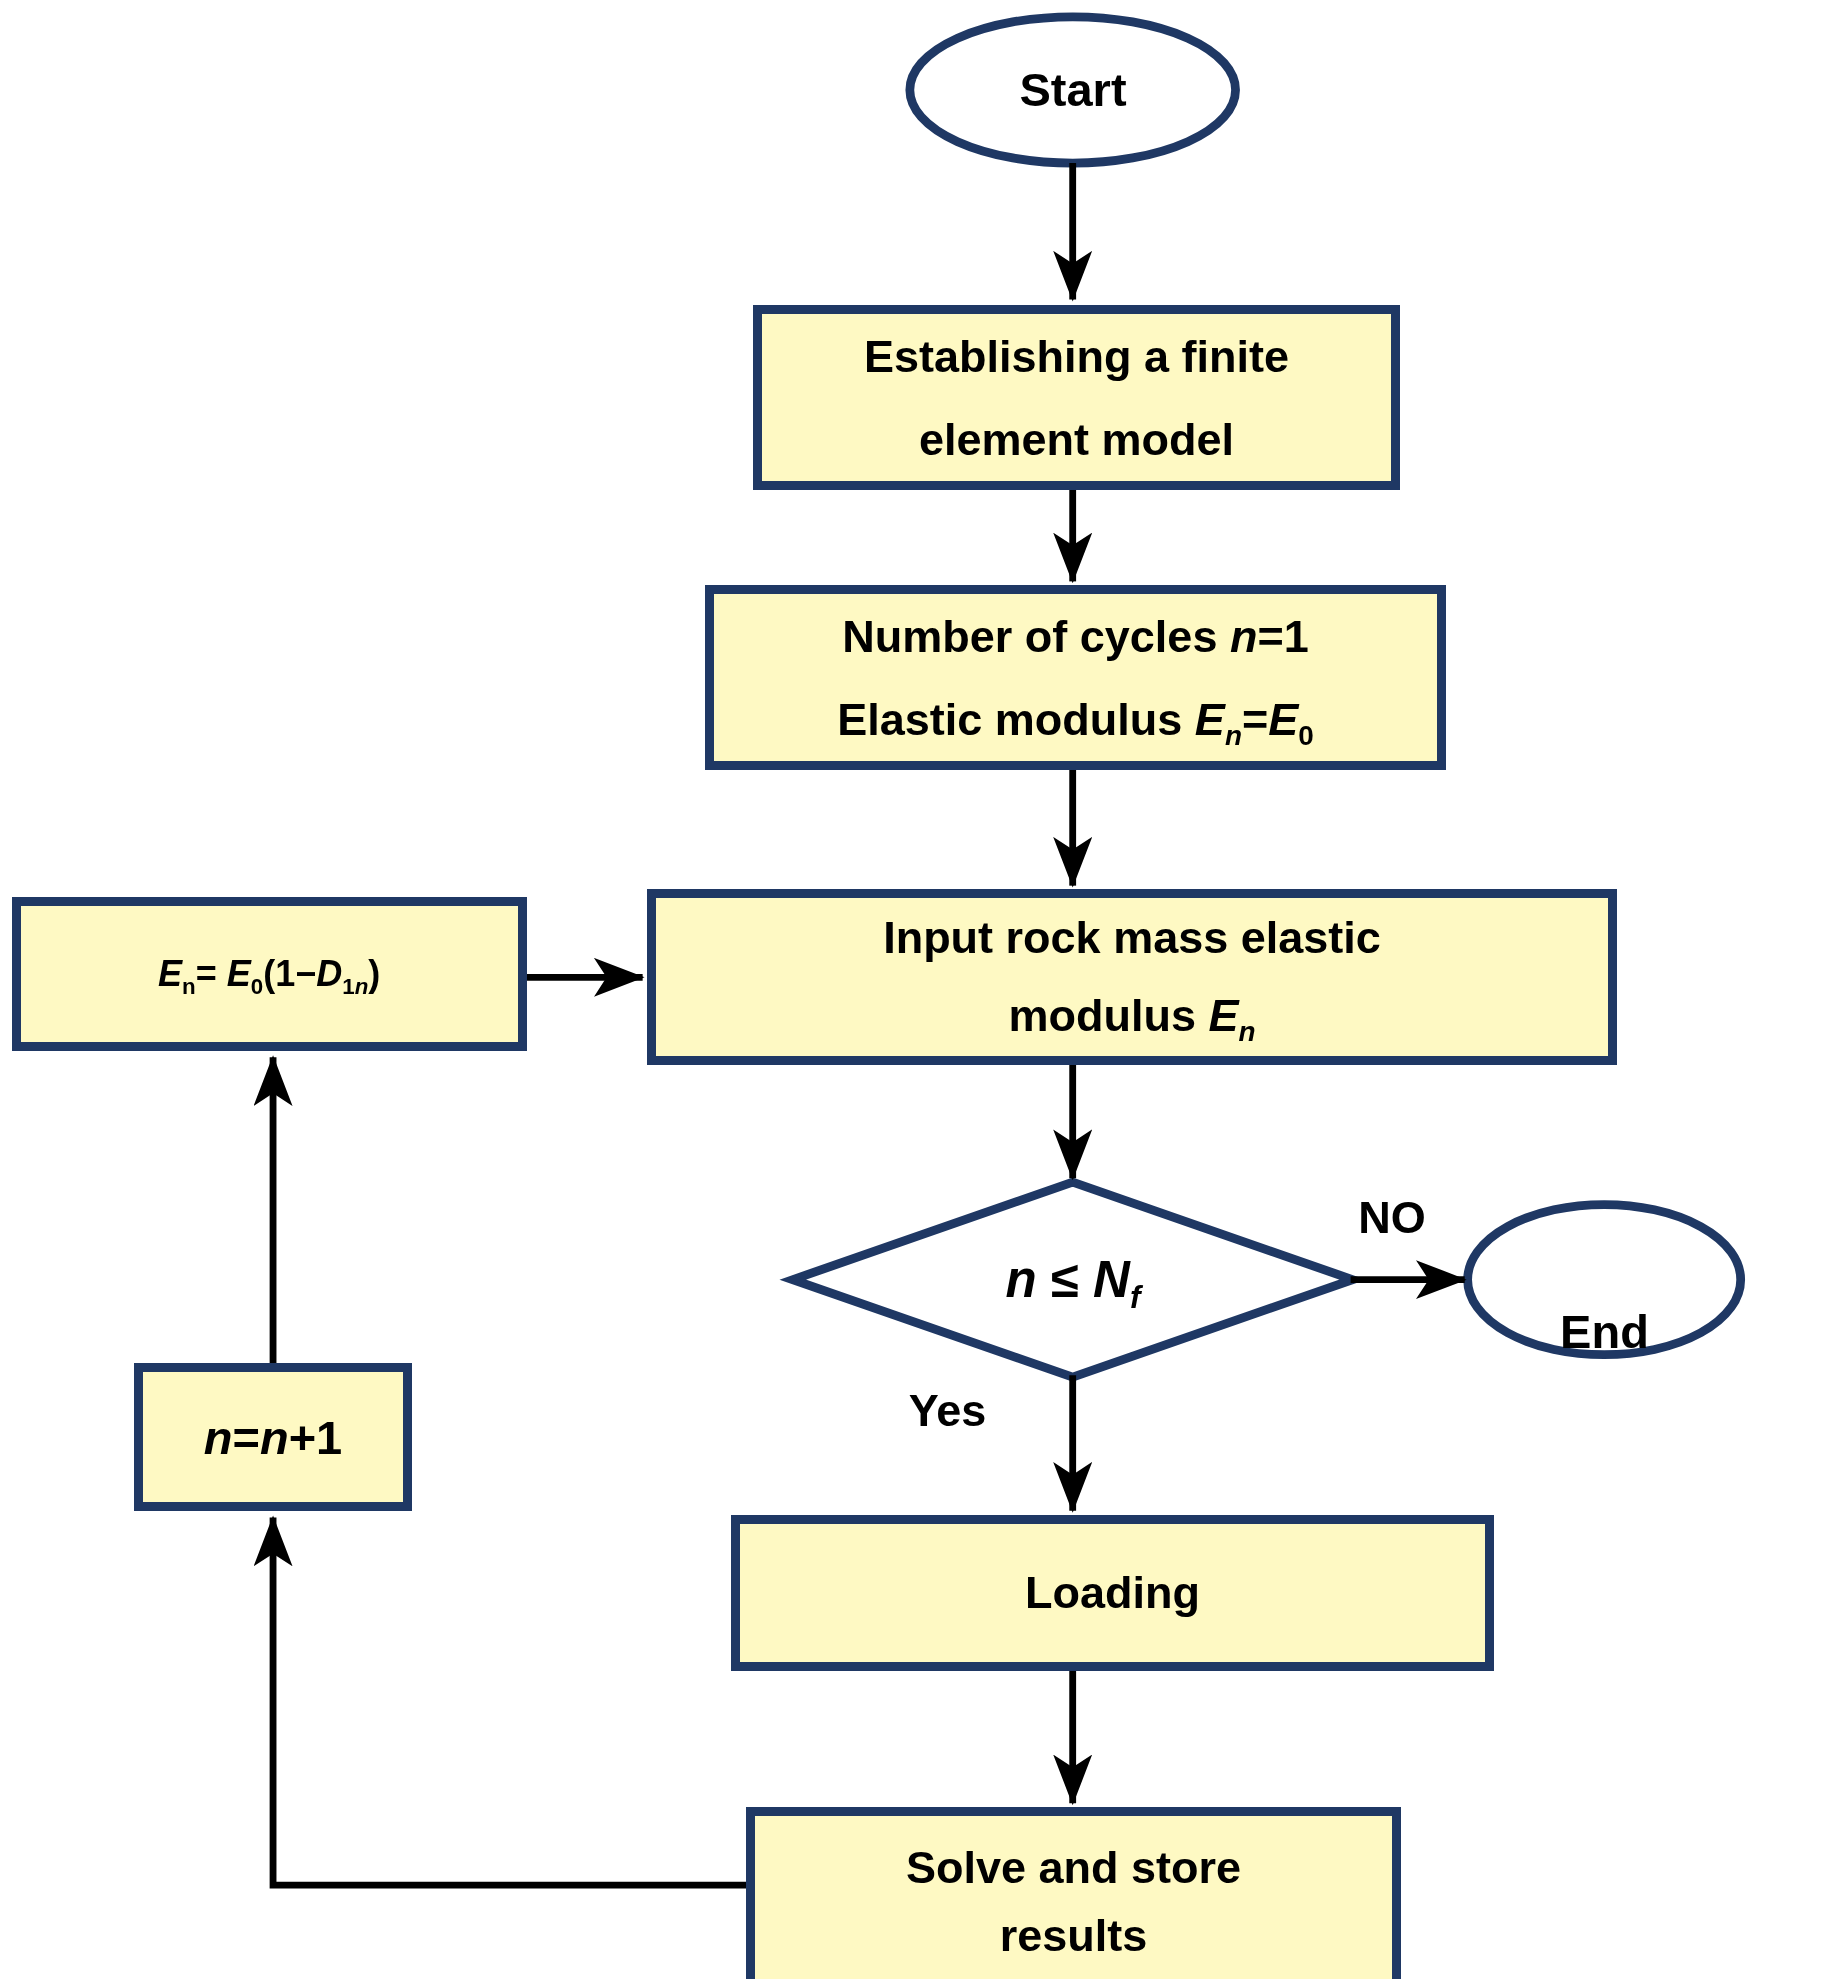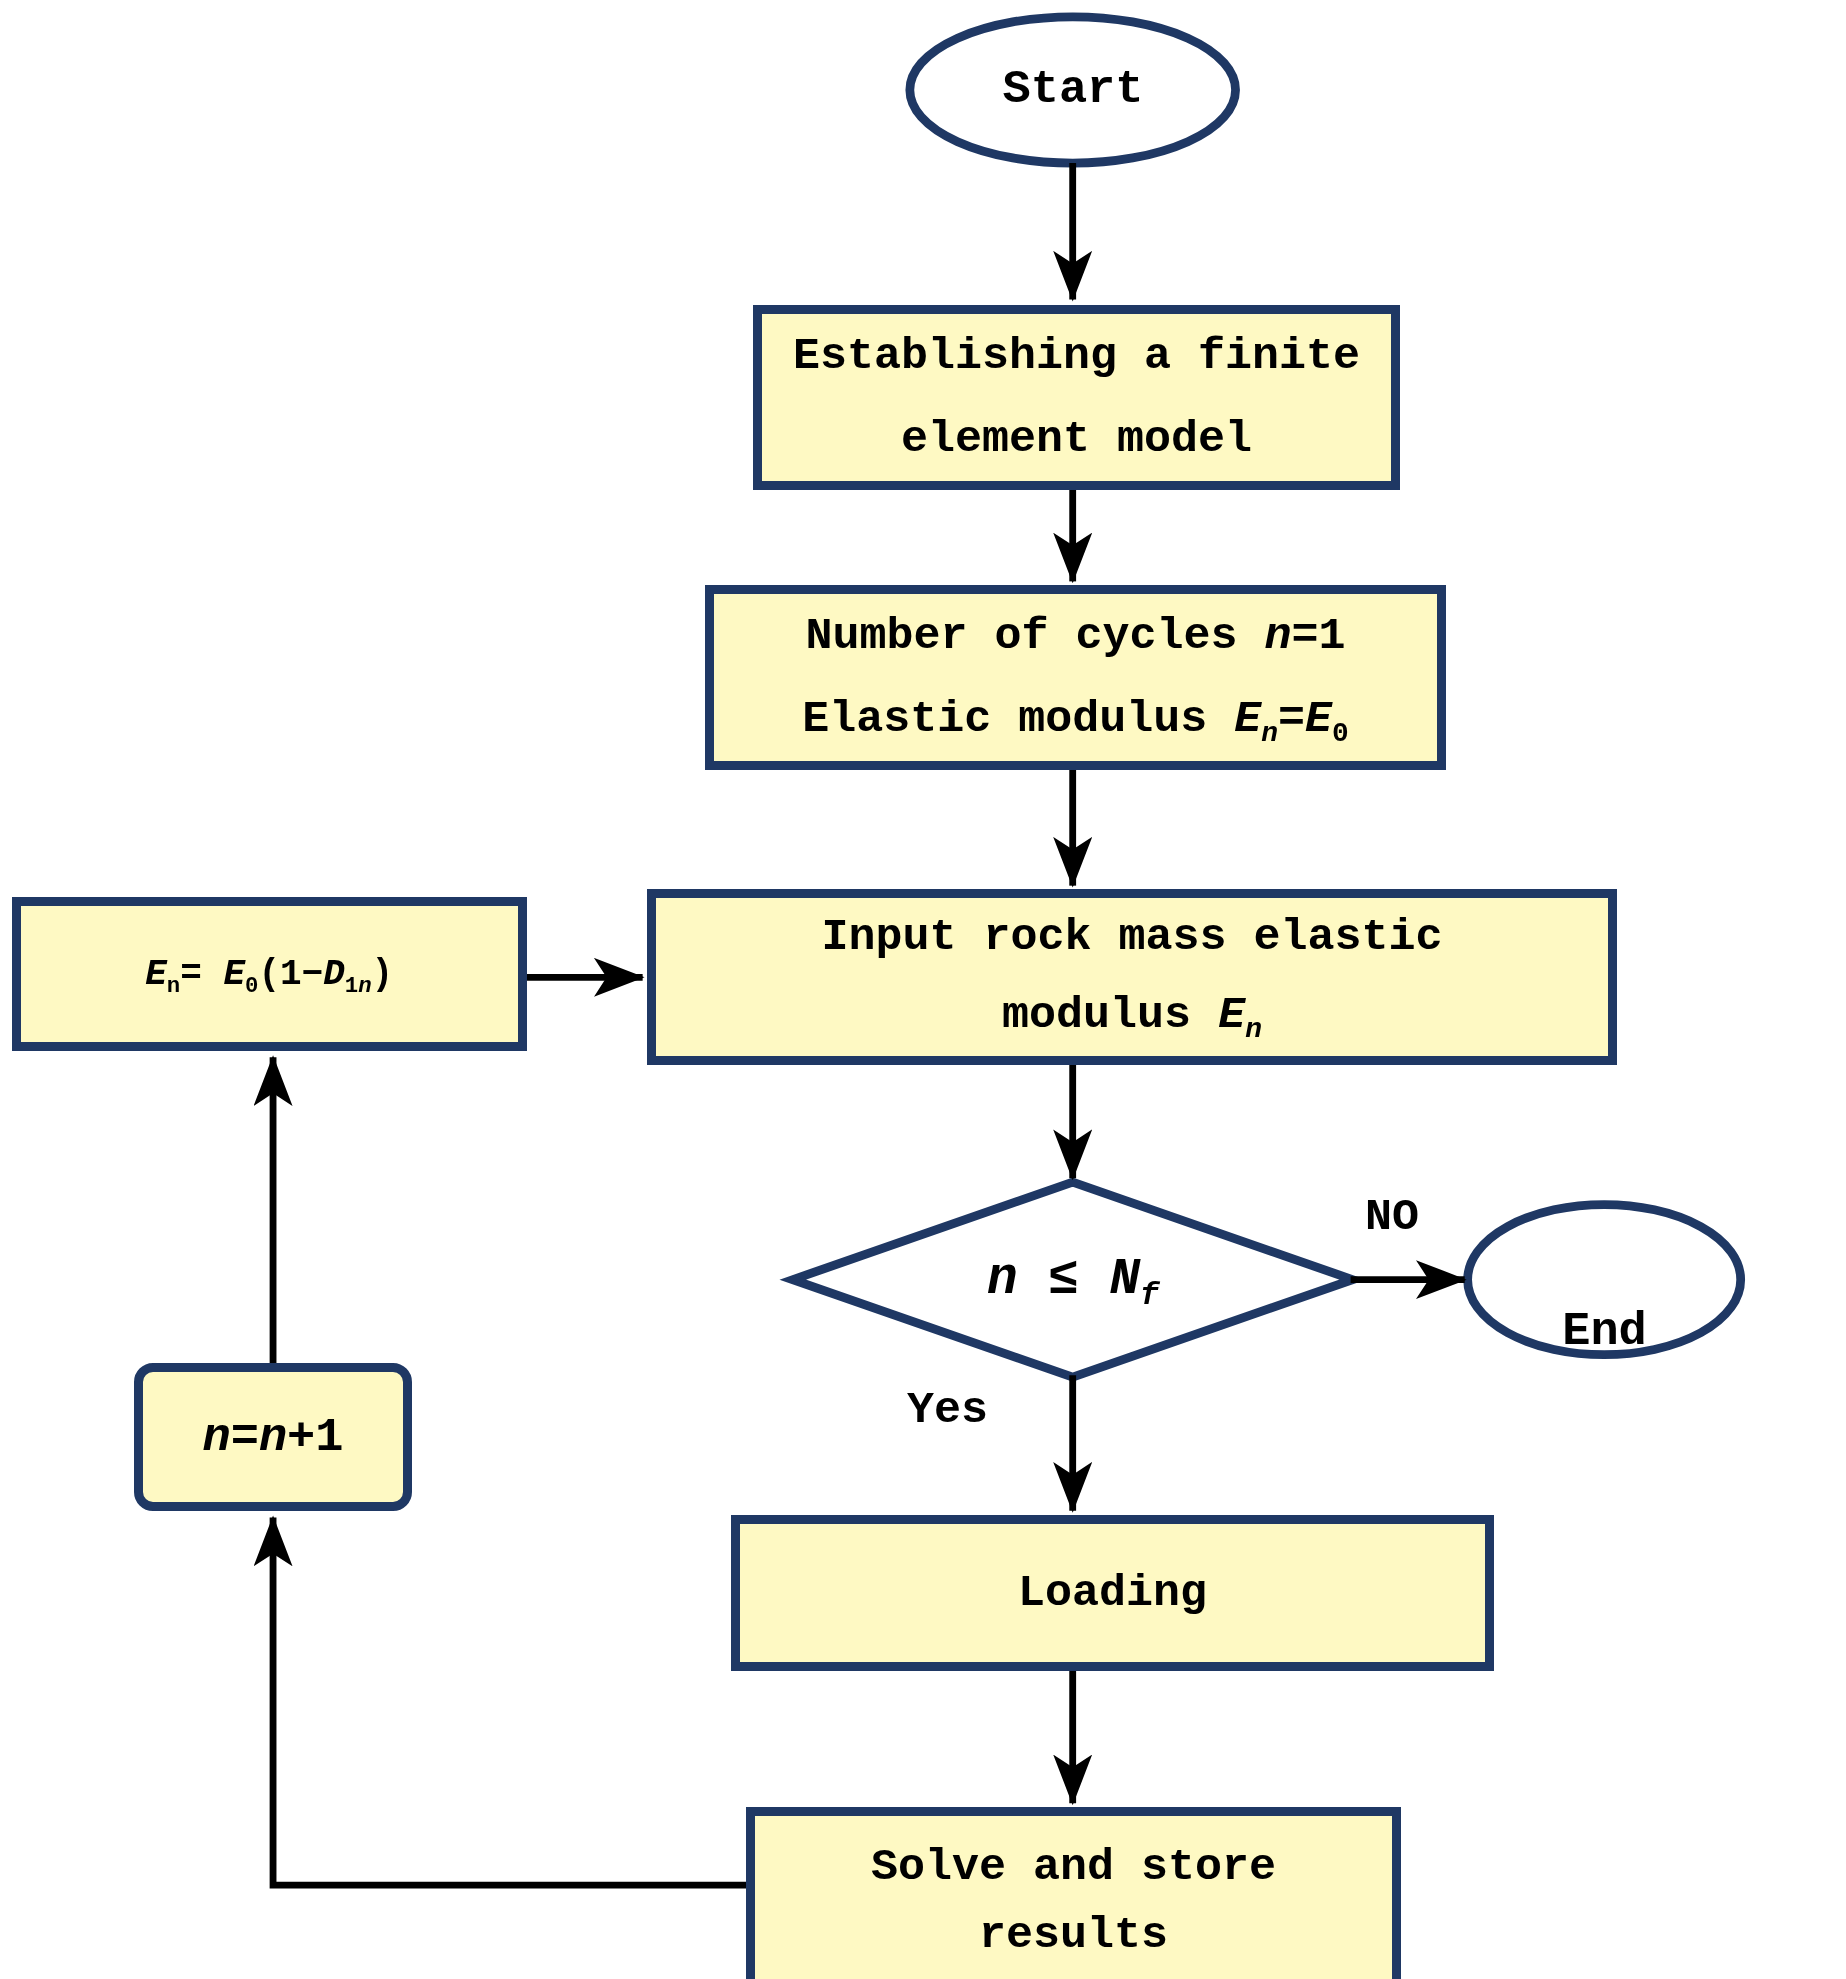--- a/index.html
+++ b/index.html
@@ -7,21 +7,21 @@
     --connector: #000000;
     --text: #000000;
     --background: #ffffff;
   }
   html, body { margin: 0; padding: 0; background: var(--background); }
   #canvas {
     position: relative;
     width: 1846px;
     height: 1980px;
     background: var(--background);
-    font-family: Liberation Mono, monospace;
+    font-family: Liberation Sans, sans-serif;
     overflow: hidden;
   }
   #edges-layer { position: absolute; left: 0; top: 0; }
   .edge { stroke: var(--connector); stroke-width: 7; fill: none; }
   .shape { fill: #ffffff; stroke: var(--shape-border); stroke-width: 9; }
   .node {
     position: absolute;
     display: flex;
     flex-direction: column;
     justify-content: center;
@@ -41,21 +41,21 @@
   .edge-label { position: absolute; font-weight: 700; color: var(--text); text-align: center; }
 
   #start        { left: 910px;  top: 16.6px;   width: 326px; height: 146px; font-size: 47px; }
   #establish    { left: 753px;  top: 305px;  width: 647px; height: 185px; font-size: 45px; line-height: 83px; }
   #init         { left: 705px;  top: 585px;  width: 741px; height: 185px; font-size: 45px; line-height: 83px; }
   #input        { left: 647px;  top: 889px;  width: 970px; height: 176px; font-size: 45px; line-height: 78px; }
   #decision-label { left: 839px; top: 1221px; width: 468px; height: 117px; font-size: 51px; }
   #end          { left: 1468px; top: 1256px; width: 273px; height: 150px; font-size: 47px; }
   #loading      { left: 731px;  top: 1515px; width: 763px; height: 156px; font-size: 45px; align-items: center; }
   #solve        { left: 746px;  top: 1807px; width: 655px; height: 190px; font-size: 45px; line-height: 68px; }
-  #increment    { left: 134px;  top: 1363px; width: 278px; height: 148px; font-size: 47px; border-radius: 19px; }
+  #increment    { left: 134px;  top: 1363px; width: 278px; height: 148px; font-size: 47px; }
   #update       { left: 11.7px;   top: 897px;  width: 515px; height: 154px; font-size: 36px; }
   #no-label     { left: 1319px; top: 1192px; width: 146px; height: 60px;  font-size: 45px; }
   #yes-label    { left: 850px;  top: 1385px; width: 195px; height: 60px;  font-size: 45px; }
 </style>
 </head>
 <body>
 
 <div id="canvas">
 
   <svg id="edges-layer" width="1846" height="1980" viewBox="0 0 1893 2030" xmlns="http://www.w3.org/2000/svg">

